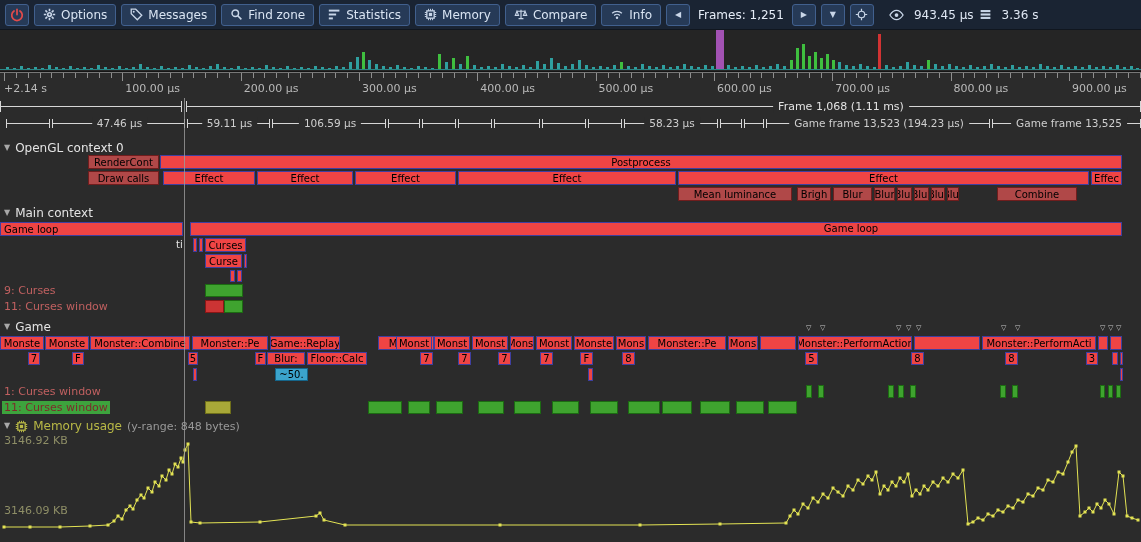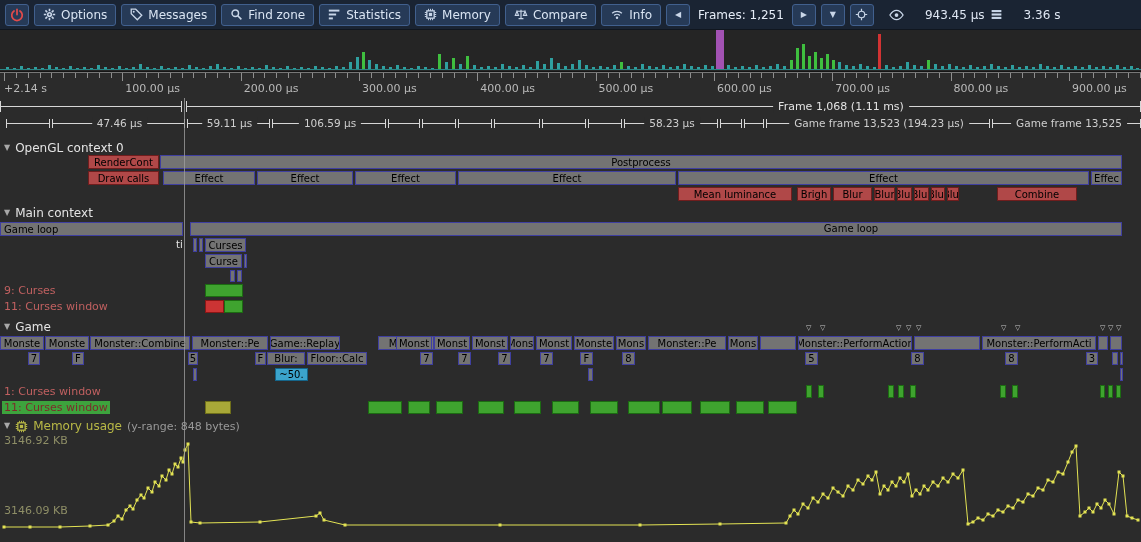--- a/index.html
+++ b/index.html
@@ -5,21 +5,21 @@
   *{box-sizing:border-box;margin:0;padding:0}
   html,body{width:1141px;height:542px;overflow:hidden}
   body{position:relative;background:#2b2b2b;font-family:"DejaVu Sans",sans-serif;color:#ddd}
 
   
   .toolbar{position:absolute;left:0;top:0;width:100%;height:30px;background:#1a2433;border-bottom:1px solid #10161f;display:flex;align-items:center;gap:5px;padding:0 5px;z-index:10}
   .tbtn{display:inline-flex;align-items:center;gap:5px;height:22px;padding:0 8px;background:#263a57;border:1px solid #41608e;border-radius:3px;color:#d9e4f2;font-size:12px;font-family:"DejaVu Sans",sans-serif;cursor:pointer;white-space:nowrap}
   .tbtn.sq{width:24px;padding:0;justify-content:center}
   .caret{font-size:8px;color:#c9d6e8;line-height:1}
   .frames-label{font-size:12px;color:#e6edf7;padding:0 3px;white-space:nowrap}
-  .tstat{display:inline-flex;align-items:center;gap:21px;font-size:12px;color:#dfe7f3;white-space:nowrap}
+  .tstat{display:inline-flex;align-items:center;gap:10px;font-size:12px;color:#dfe7f3;white-space:nowrap}
   .tstat.first{margin-left:10px}
 
   
   .hist{position:absolute;left:0;top:30px;width:100%;height:42px;background:#252525;border-bottom:1px solid #151515}
   .hist .bar{position:absolute;bottom:1px;width:3px}
   .bar.t{background:#2fa0a0}
   .bar.g{background:#3fbf3f}
   .bar.r{background:#d23333}
   .bar.m{background:rgba(185,90,205,.85)}
   .hist::after{content:"";position:absolute;left:0;right:0;bottom:1px;height:1px;background:#2a8585}
@@ -42,21 +42,21 @@
 
   
   #zones{position:absolute;left:0;top:100px;width:100%;height:332px}
   .sect{position:absolute;left:4px;height:14px;display:flex;gap:5px;align-items:center;font-size:12px}
   .tri{color:#a8a8a8;font-size:8px;line-height:1}
   .sect-title{color:#e4e4e4;white-space:nowrap}
   .sect.mem .sect-title{color:#b9b946}
   .note{color:#999;font-size:11px;white-space:nowrap}
   .zone{position:absolute;height:14px;border:1px solid;font-size:10px;color:#000;display:flex;align-items:center;justify-content:center;overflow:hidden;white-space:nowrap;cursor:pointer}
   .zone.al{justify-content:flex-start;padding-left:3px}
-  .zone.p{background:#737373;border-color:#3f3fa0}
+  .zone.p{background:#ef4444;border-color:#3f3fa0}
   .zone.r{background:#b04848;border-color:#701d1d}
   .zone.g{background:#3fa32f;border-color:#1c6b12}
   .zone.r2{background:#cc3434;border-color:#8a1616}
   .zone.o{background:#a8a838;border-color:#6f6f1a}
   .zone.c{background:#3ba4cc;border-color:#15658a}
   .zlabel{position:absolute;top:0;transform:translateX(-50%);line-height:12px}
   .rowlabel{position:absolute;left:4px;font-size:11px;line-height:13px;color:#c06060;white-space:nowrap;cursor:pointer}
   .rowlabel.hl{background:#3da33d;color:#7c2b2b;padding:0 2px;left:2px}
   .freetext{position:absolute;font-size:10px;color:#e8e8e8;line-height:14px}
   .marker{position:absolute;font-size:7px;color:#c8c8c8;line-height:1}

